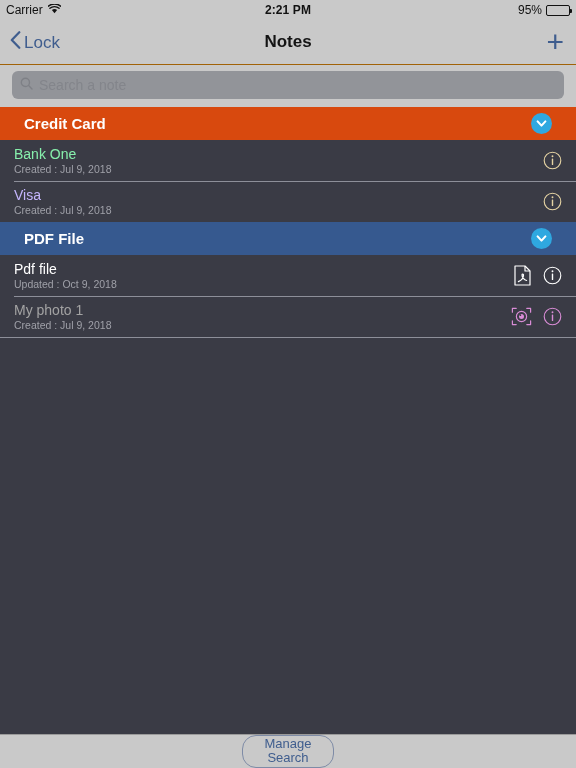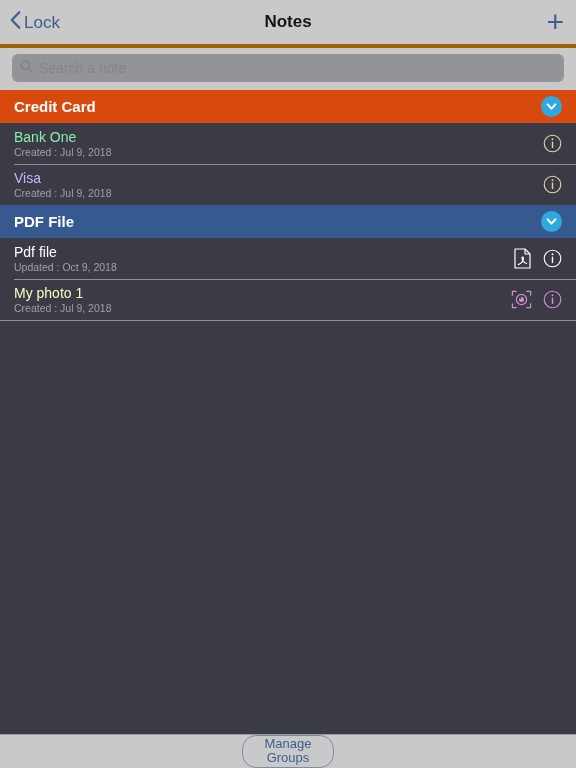--- a/index.html
+++ b/index.html
@@ -87,21 +87,21 @@
 
   
   .navbar {
     height: 44px;
     background: #c9c9c9;
     display: flex;
     align-items: center;
     padding: 0 10px;
     position: relative;
     flex: none;
-    border-bottom: 4px solid #a16207;
+    border-bottom: 1px solid #a16207;
   }
   .nav-back {
     display: flex;
     align-items: center;
     gap: 3px;
     color: #3f5d8e;
     font-size: 17px;
     cursor: pointer;
     z-index: 2;
   }
@@ -151,21 +151,21 @@
   
   .list {
     flex: 1 1 auto;
     overflow: hidden;
     background: #3a3b45;
   }
   .group-header {
     height: 33px;
     display: flex;
     align-items: center;
-    padding: 0 14px;
+    padding: 0 24px;
     color: #ffffff;
     font-size: 15px;
     font-weight: bold;
     cursor: pointer;
     box-sizing: border-box;
   }
   .group-header .chev-btn {
     margin-left: auto;
     width: 21px;
     height: 21px;
@@ -240,20 +240,39 @@
     cursor: pointer;
     font-family: "Liberation Sans", sans-serif;
   }
   .manage-btn div { white-space: nowrap; }
 </style>
 </head>
 <body>
 
 <div id="app">
 
+  <div class="statusbar">
+    <div class="status-left">
+      <span class="carrier-label">Carrier</span>
+      <span class="wifi-icon">
+        <svg width="13" height="10" viewBox="0 0 13 10">
+          <path d="M6.5 9.2 L3.9 6.1 A4.2 4.2 0 0 1 9.1 6.1 Z" fill="#111"></path>
+          <path d="M1.9 4.3 A7 7 0 0 1 11.1 4.3" stroke="#111" stroke-width="1.4" fill="none" stroke-linecap="round"></path>
+          <path d="M0.3 2.2 A9.6 9.6 0 0 1 12.7 2.2" stroke="#111" stroke-width="1.4" fill="none" stroke-linecap="round"></path>
+        </svg>
+      </span>
+    </div>
+    <div class="status-center">2:21 PM</div>
+    <div class="status-right">
+      <span class="battery-pct">95%</span>
+      <span class="battery">
+        <span class="battery-fill" id="battery-fill" style="width:95%"></span>
+      </span>
+    </div>
+  </div>
 
   <div class="navbar">
     <div class="nav-back">
       <span>
         <svg width="11" height="18" viewBox="0 0 11 18">
           <path d="M9.3 1.2 L1.8 9 L9.3 16.8" stroke="#3f5d8e" stroke-width="2.2" fill="none" stroke-linecap="round" stroke-linejoin="round"></path>
         </svg>
       </span>
       <span class="nav-back-label">Lock</span>
     </div>
@@ -341,21 +360,21 @@
             <svg width="19" height="19" viewBox="0 0 19 19">
               <circle cx="9.5" cy="9.5" r="8.3" fill="none" stroke="#ffffff" stroke-width="1.1"></circle>
               <circle cx="9.5" cy="5.3" r="0.95" fill="#ffffff"></circle>
               <rect x="8.8" y="7.4" width="1.4" height="6.6" rx="0.6" fill="#ffffff"></rect>
             </svg>
           </span>
         </div>
       </div>
       <div class="row">
         <div class="row-texts">
-          <div class="row-title" style="color: #fef9c3;">My photo 1</div>
+          <div class="row-title" style="color: #a3a3a3;">My photo 1</div>
           <div class="row-sub">Created : Jul 9, 2018</div>
         </div>
         <div class="row-icons">
           <span class="icon-btn">
             <svg width="21" height="19" viewBox="0 0 21 19">
               <path d="M5.2 1.4 H1.4 V5.2" fill="none" stroke="#d98cd6" stroke-width="1.2" stroke-linecap="round" stroke-linejoin="round"></path>
               <path d="M15.8 1.4 H19.6 V5.2" fill="none" stroke="#d98cd6" stroke-width="1.2" stroke-linecap="round" stroke-linejoin="round"></path>
               <path d="M5.2 17.6 H1.4 V13.8" fill="none" stroke="#d98cd6" stroke-width="1.2" stroke-linecap="round" stroke-linejoin="round"></path>
               <path d="M15.8 17.6 H19.6 V13.8" fill="none" stroke="#d98cd6" stroke-width="1.2" stroke-linecap="round" stroke-linejoin="round"></path>
               <circle cx="10.5" cy="9.5" r="5.1" fill="none" stroke="#d98cd6" stroke-width="1.2"></circle>
@@ -371,17 +390,17 @@
             </svg>
           </span>
         </div>
       </div>
       <div class="list-bottom-sep"></div>
     </div>
 
   <div class="toolbar">
     <div class="manage-btn">
       <div>Manage</div>
-      <div>Groups</div>
+      <div>Search</div>
     </div>
   </div>
 
 </div>
 
 </body></html>

